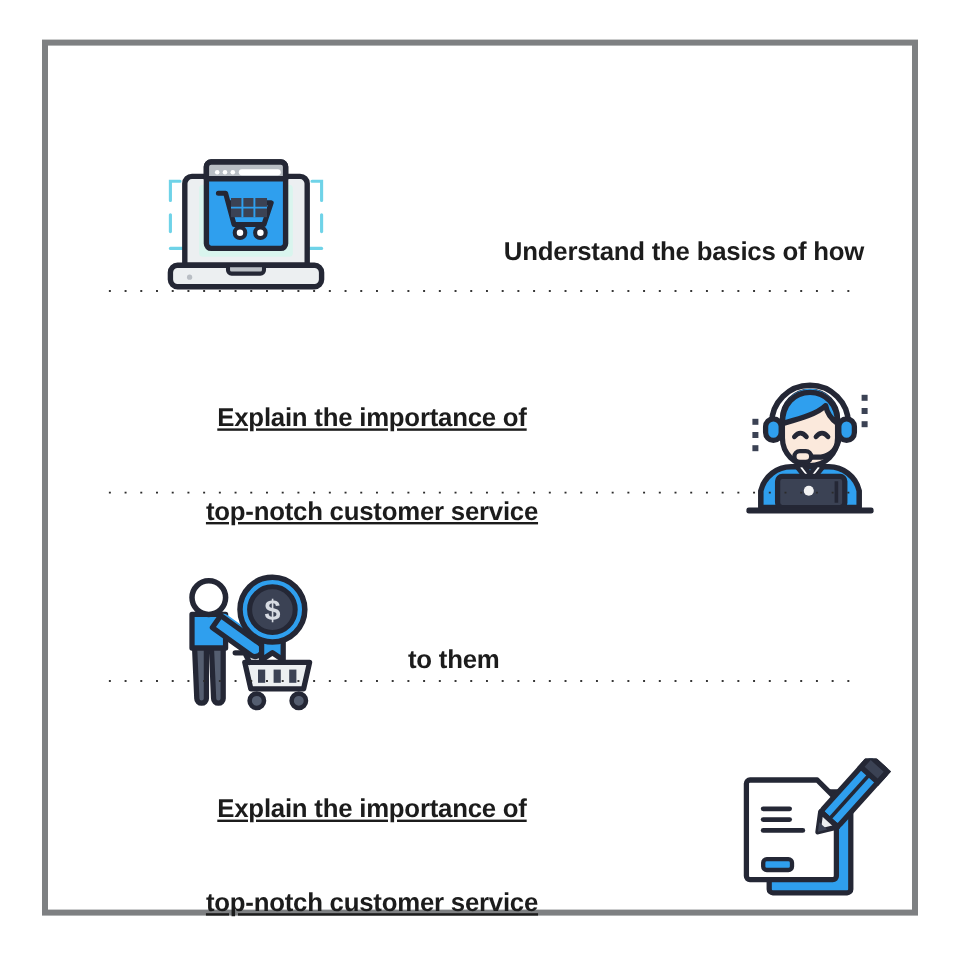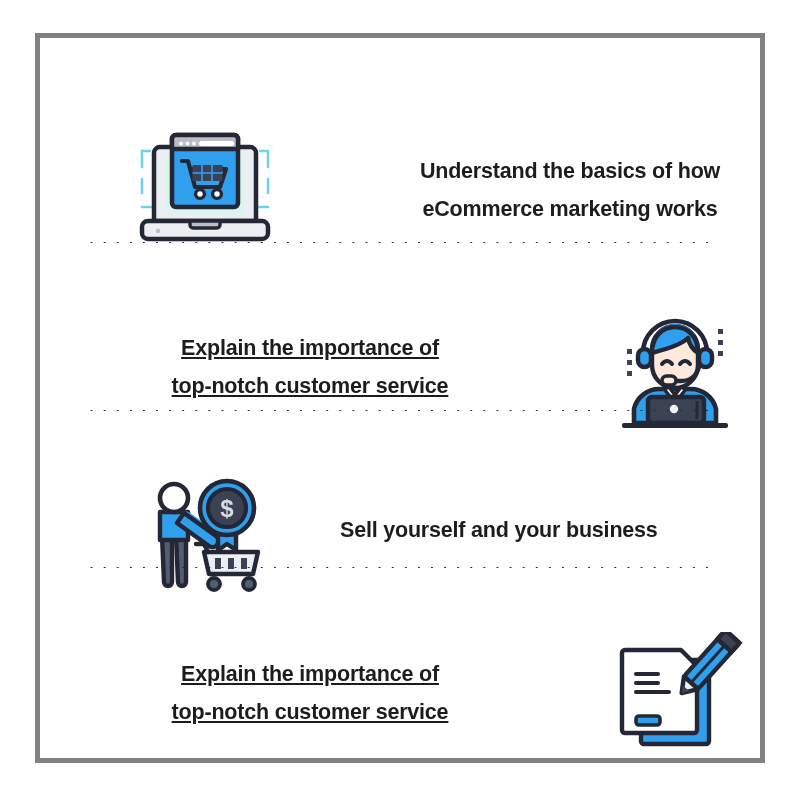--- a/index.html
+++ b/index.html
@@ -59,21 +59,21 @@
   .text-cell {
     flex: 1 1 auto;
     color: #1c1c1c;
     font-size: 21.5px;
     font-weight: bold;
     line-height: 1.75;
     letter-spacing: -0.2px;
   }
   .text-cell.align-left   { text-align: left; }
   .text-cell.align-center { text-align: center; }
-  .text-cell .ln { display: block; white-space: nowrap; }
+  .text-cell .ln { display: block; white-space: nowrap; margin-top: 40px; }
 
   
   .row.icon-left  .icon-cell { order: 1; }
   .row.icon-left  .text-cell { order: 2; padding-left: 10px; }
   .row.icon-right .text-cell { order: 1; padding-right: 10px; text-decoration: underline; }
   .row.icon-right .icon-cell { order: 2; }
 
   
   .divider {
     position: absolute;
@@ -136,21 +136,20 @@
             <circle cx="70" cy="73" r="4.4" fill="#ffffff" stroke="#242735" stroke-width="3.4"></circle>
             <circle cx="87" cy="73" r="4.4" fill="#ffffff" stroke="#242735" stroke-width="3.4"></circle>
 
             <path d="M18 100 h114 a6 6 0 0 1 6 6 v6 a6 6 0 0 1 -6 6 h-114 a6 6 0 0 1 -6 -6 v-6 a6 6 0 0 1 6 -6 z" fill="#eceff1" stroke="#242735" stroke-width="4.5" stroke-linejoin="round"></path>
             <path d="M60 100 h30 v4 a3 3 0 0 1 -3 3 h-24 a3 3 0 0 1 -3 -3 z" fill="#b9bec4" stroke="#242735" stroke-width="3.4" stroke-linejoin="round"></path>
             <circle cx="28" cy="110" r="2.2" fill="#b9bec4"></circle>
           </svg>
         </div>
         <div class="text-cell align-center">
           <span class="ln">Understand the basics of how</span>
-          <span class="ln">eCommerce marketing works</span>
         </div>
       </div>
 
       <div class="row row-2 icon-right">
         <div class="text-cell align-center">
           <span class="ln">Explain the importance of</span>
           <span class="ln">top-notch customer service</span>
         </div>
         <div class="icon-cell">
           <svg width="150" height="135" viewBox="0 0 150 135">
@@ -220,21 +219,21 @@
               <rect x="85" y="92" width="6" height="11"></rect>
               <rect x="98" y="92" width="6" height="11"></rect>
               <rect x="111" y="92" width="6" height="11"></rect>
             </g>
             <path d="M66 78 h8 l4 8" fill="none" stroke="#242735" stroke-width="4.4" stroke-linecap="round" stroke-linejoin="round"></path>
             <circle cx="84" cy="118" r="6" fill="#555e70" stroke="#242735" stroke-width="3.8"></circle>
             <circle cx="119" cy="118" r="6" fill="#555e70" stroke="#242735" stroke-width="3.8"></circle>
           </svg>
         </div>
         <div class="text-cell align-left">
-          <span class="ln">Sell yourself and your business</span>
+          <span class="ln">to them</span>
         </div>
       </div>
 
       <div class="row row-4 icon-right">
         <div class="text-cell align-center">
           <span class="ln">Explain the importance of</span>
           <span class="ln">top-notch customer service</span>
         </div>
         <div class="icon-cell">
           <svg width="140" height="125" viewBox="0 0 140 125">

